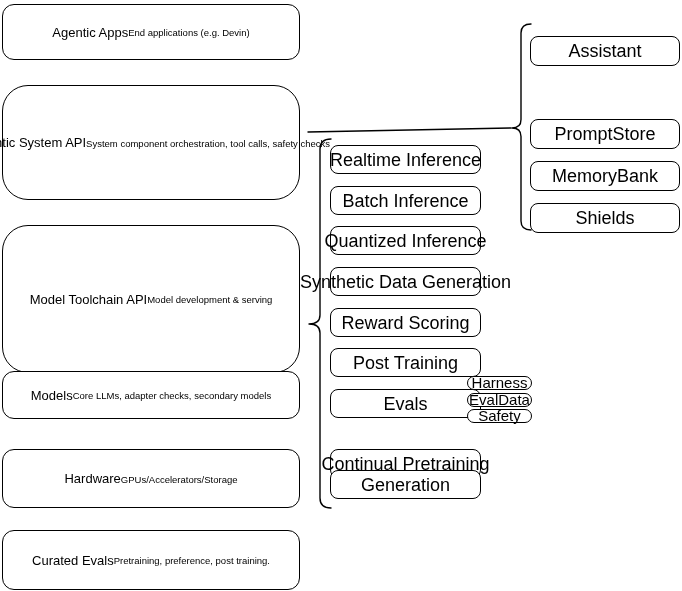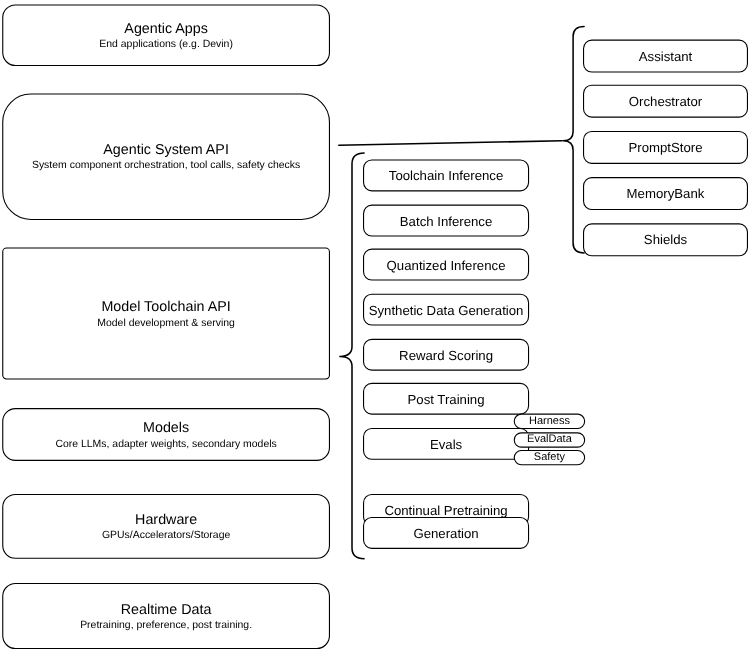--- a/index.html
+++ b/index.html
@@ -21,46 +21,46 @@
     left: 0; top: 0;
     width: 682px; height: 591px;
     pointer-events: none;
   }
   .box {
     position: absolute;
     box-sizing: border-box;
     background: #ffffff;
     border: 1.5px solid #000000;
     display: flex;
-    flex-direction: column;
+    flex-direction: row;
     align-items: center;
     justify-content: center;
     text-align: center;
   }
   .box .title {
     font-size: 13px;
     line-height: 15px;
     white-space: nowrap;
   }
   .box .subtitle {
     font-size: 9.5px;
     line-height: 12px;
     margin-top: 2px;
     white-space: nowrap;
   }
   .small-label {
-    font-size: 12px;
+    font-size: 18px;
     line-height: 14px;
     white-space: nowrap;
   }
   
   .lbox { left: 2px; width: 298px; }
   .lbox-0 { top: 4px;   height: 56px;  border-radius: 12px; }
   .lbox-1 { top: 85px;  height: 115px; border-radius: 26px; }
-  .lbox-2 { top: 225px; height: 120px; border-radius: 4px; }
+  .lbox-2 { top: 225px; height: 148px; border-radius: 26px; }
   .lbox-3 { top: 371px; height: 48px;  border-radius: 12px; }
   .lbox-4 { top: 449px; height: 59px;  border-radius: 12px; }
   .lbox-5 { top: 530px; height: 60px;  border-radius: 12px; }
   
   .mbox { left: 330px; width: 151px; height: 29px; border-radius: 8px; }
   .mbox-0 { top: 145px; }
   .mbox-1 { top: 186px; }
   .mbox-2 { top: 226px; }
   .mbox-3 { top: 267px; }
   .mbox-4 { top: 308px; }
@@ -81,21 +81,21 @@
     left: 467px;
     width: 65px;
     height: 14px;
     box-sizing: border-box;
     background: #ffffff;
     border: 1.5px solid #000000;
     border-radius: 8px;
     display: flex;
     align-items: center;
     justify-content: center;
-    font-size: 10px;
+    font-size: 15px;
     line-height: 12px;
     z-index: 3;
   }
   .pill-0 { top: 376px; }
   .pill-1 { top: 393px; }
   .pill-2 { top: 409px; }
 </style>
 </head>
 <body>
 
@@ -114,33 +114,33 @@
   <div class="box lbox lbox-1">
     <div class="title">Agentic System API</div>
     <div class="subtitle">System component orchestration, tool calls, safety checks</div>
   </div>
   <div class="box lbox lbox-2">
     <div class="title">Model Toolchain API</div>
     <div class="subtitle">Model development &amp; serving</div>
   </div>
   <div class="box lbox lbox-3">
     <div class="title">Models</div>
-    <div class="subtitle">Core LLMs, adapter weights, secondary models</div>
+    <div class="subtitle">Core LLMs, adapter checks, secondary models</div>
   </div>
   <div class="box lbox lbox-4">
     <div class="title">Hardware</div>
     <div class="subtitle">GPUs/Accelerators/Storage</div>
   </div>
   <div class="box lbox lbox-5">
-    <div class="title">Realtime Data</div>
+    <div class="title">Curated Evals</div>
     <div class="subtitle">Pretraining, preference, post training.</div>
   </div>
 
   <div class="box mbox mbox-0">
-    <div class="small-label">Toolchain Inference</div>
+    <div class="small-label">Realtime Inference</div>
   </div>
   <div class="box mbox mbox-1">
     <div class="small-label">Batch Inference</div>
   </div>
   <div class="box mbox mbox-2">
     <div class="small-label">Quantized Inference</div>
   </div>
   <div class="box mbox mbox-3">
     <div class="small-label">Synthetic Data Generation</div>
   </div>
@@ -166,23 +166,20 @@
   <div class="pill pill-1">
     <span>EvalData</span>
   </div>
   <div class="pill pill-2">
     <span>Safety</span>
   </div>
 
   <div class="box rbox rbox-0">
     <div class="small-label">Assistant</div>
   </div>
-  <div class="box rbox rbox-1">
-    <div class="small-label">Orchestrator</div>
-  </div>
   <div class="box rbox rbox-2">
     <div class="small-label">PromptStore</div>
   </div>
   <div class="box rbox rbox-3">
     <div class="small-label">MemoryBank</div>
   </div>
   <div class="box rbox rbox-4">
     <div class="small-label">Shields</div>
   </div>
 

